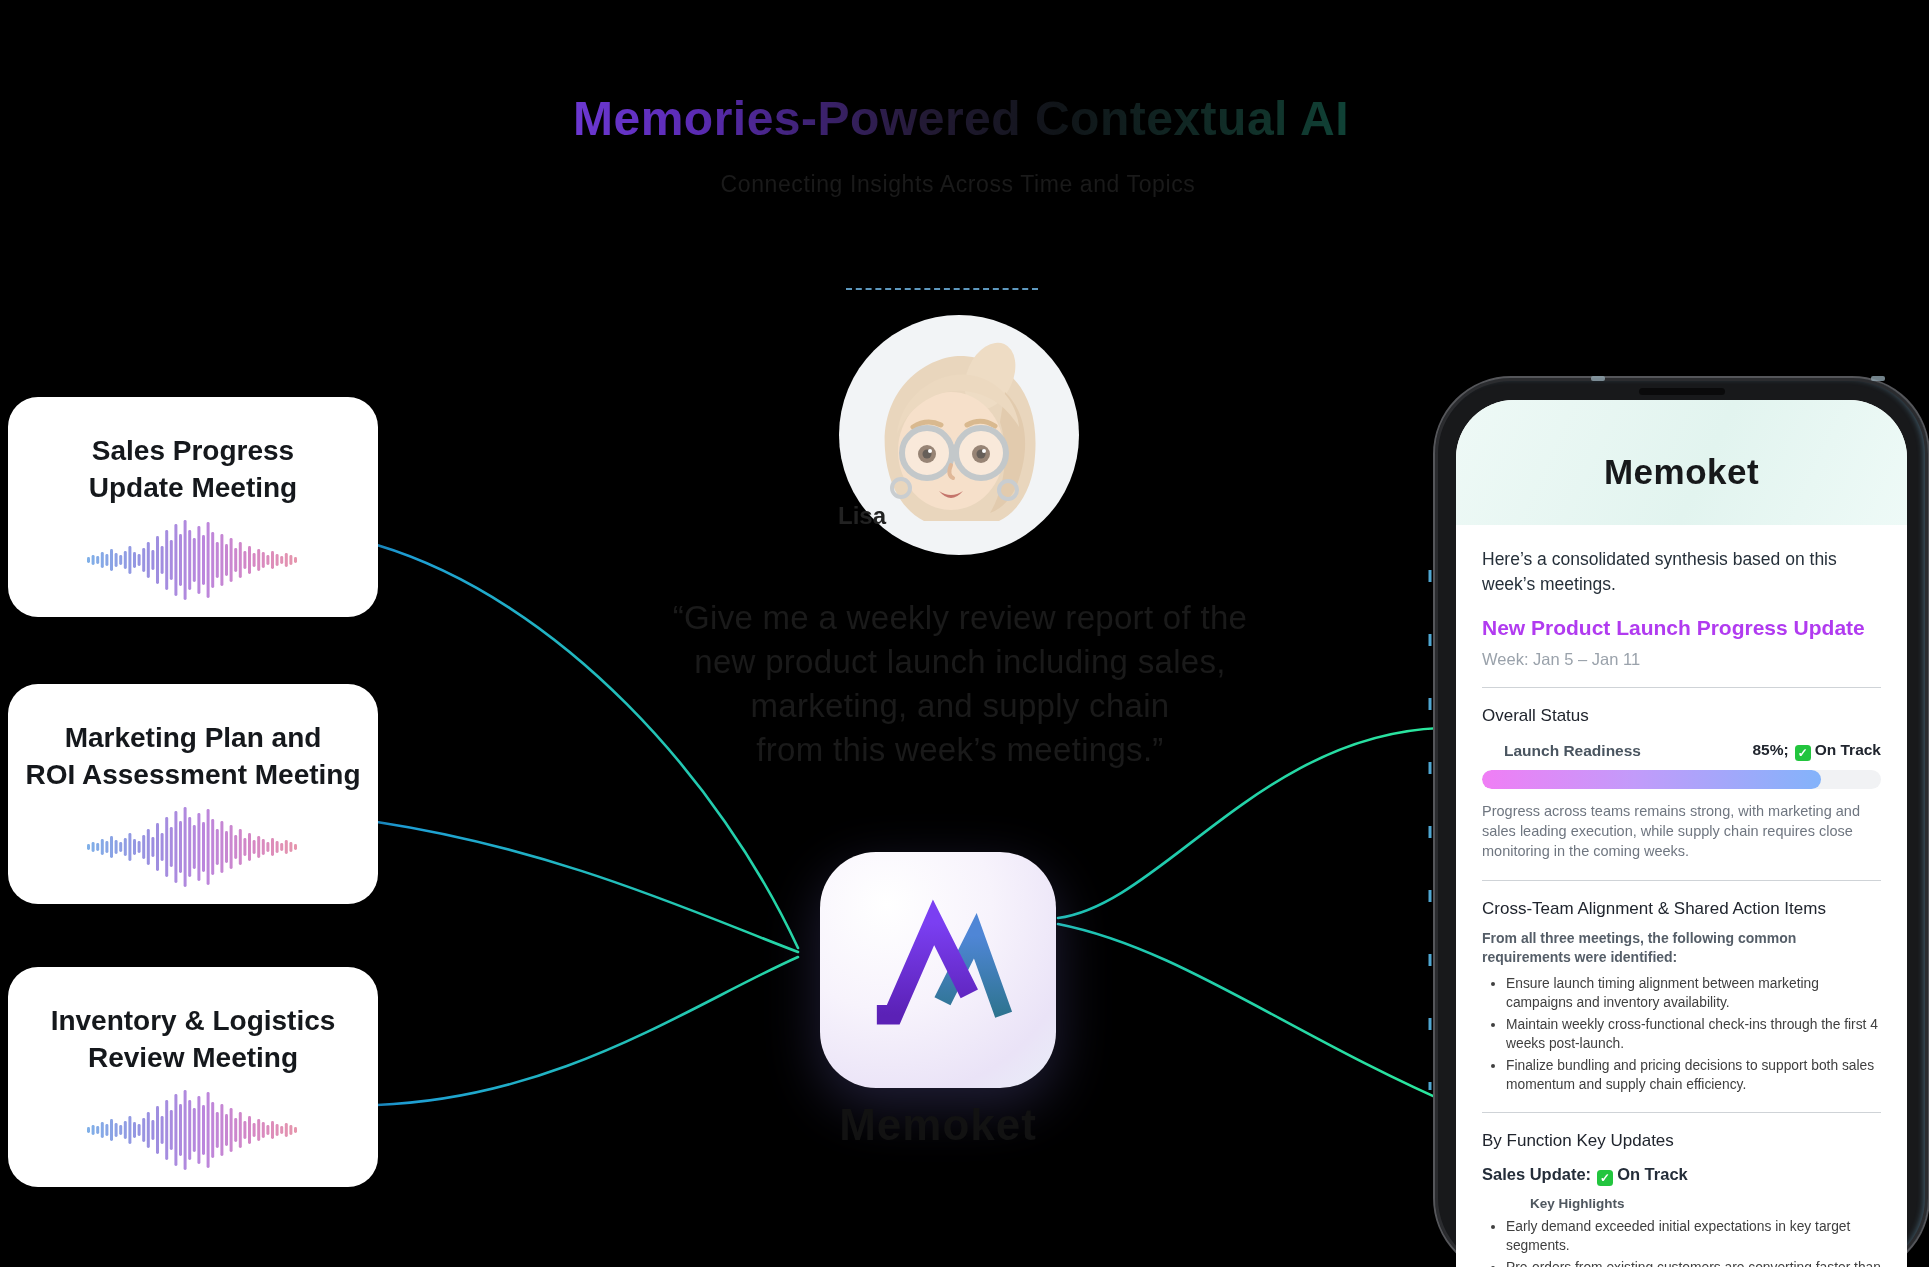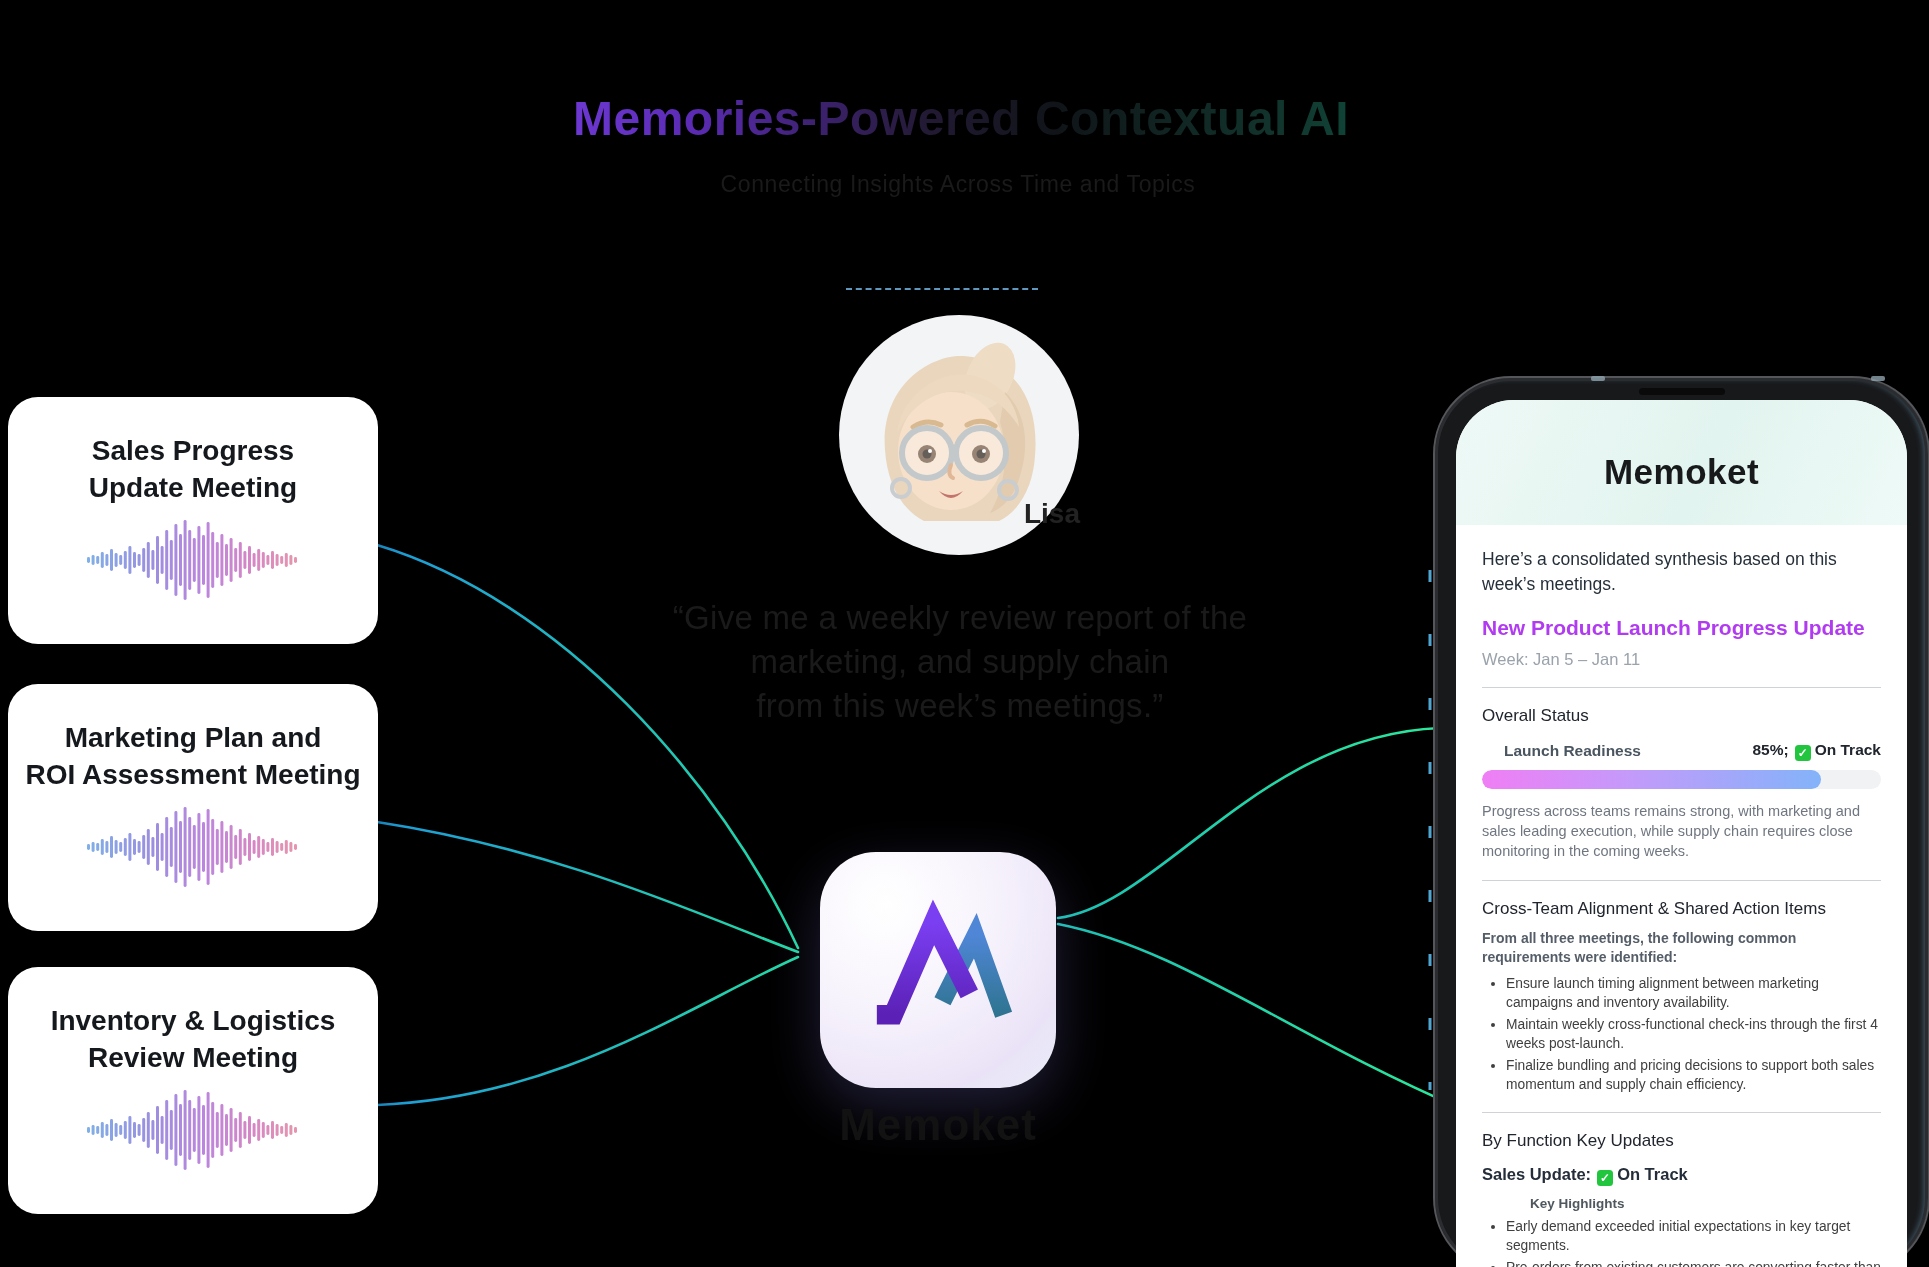--- a/index.html
+++ b/index.html
@@ -8,31 +8,31 @@
 
   
   .page-title{position:absolute;top:88px;left:0;width:1916px;text-align:center;
     font-size:48px;font-weight:700;letter-spacing:.5px;margin:3px;
     background:linear-gradient(90deg,#9a63ff 0%,#8148f6 22%,#5b2bb4 36%,#231a35 48%,#101418 55%,#11332b 66%,#0d6e58 82%,#17a88a 92%,#2ad1ae 100%);
     -webkit-background-clip:text;background-clip:text;color:transparent;}
   .page-subtitle{position:absolute;top:171px;left:0;width:1916px;text-align:center;
     font-size:23px;font-weight:500;color:#1a1a1a;letter-spacing:.6px;}
 
   
-  .meeting-card{position:absolute;left:8px;width:370px;height:247px;background:#ffffff;
+  .meeting-card{position:absolute;left:8px;width:370px;height:220px;background:#ffffff;
     border-radius:30px;box-shadow:0 10px 30px rgba(0,0,0,.35);text-align:center;}
   .meeting-card .card-title{margin-top:36px;font-size:28px;font-weight:700;color:#15181c;line-height:1.32;}
   .waveform{display:block;margin:8px auto 0;}
 
   
   .dashed-guide{position:absolute;top:288px;left:846px;width:192px;border-top:2px dashed #6fb3e0;opacity:.85;}
   .avatar-wrap{position:absolute;left:838px;top:314px;width:242px;height:242px;}
   .avatar-wrap svg{display:block;}
-  .avatar-name{position:absolute;left:0;bottom:26px;width:100%;text-align:right;
-    font-size:28px;font-weight:600;color:#222;}
+  .avatar-name{position:absolute;left:0;bottom:26px;width:100%;text-align:left;
+    font-size:24px;font-weight:600;color:#222;}
 
   
   .quote{position:absolute;left:560px;top:596px;width:800px;text-align:center;
     font-size:33px;font-weight:500;color:#1a1a1a;line-height:44px;letter-spacing:.3px;}
 
   
   .app-icon{position:absolute;left:820px;top:852px;width:236px;height:236px;border-radius:56px;
     background:radial-gradient(circle at 28% 22%,#ffffff 0%,#f7f3fc 42%,#eae3f7 78%,#e9eef8 100%);
     box-shadow:0 18px 55px rgba(150,140,255,.22);}
   .app-icon svg{display:block;margin:30px auto 0;}
@@ -319,20 +319,21 @@
       <path d="M113,151 Q109,161 115,164" stroke="#e0b898" stroke-width="4" fill="none" stroke-linecap="round"></path>
       <path d="M101,177 Q113,185 125,177 Q113,191 101,177 Z" fill="#c4756b"></path>
       <circle cx="63" cy="174" r="9" fill="none" stroke="#c9cdd0" stroke-width="4"></circle>
       <circle cx="170" cy="176" r="9" fill="none" stroke="#c9cdd0" stroke-width="4"></circle>
     </svg>
     <div class="avatar-name">Lisa</div>
   </div>
 
   <div class="quote">
     <div>“Give me a weekly review report of the</div>
+    <div>new product launch including sales,</div>
     <div>marketing, and supply chain</div>
     <div>from this week’s meetings.”</div>
   </div>
 
   <div class="app-icon">
     <svg width="176" height="176" viewBox="0 0 236 236">
       <defs>
         <linearGradient id="pg" x1="0" y1="0" x2="0" y2="1">
           <stop offset="0" stop-color="#7b3ff2"></stop>
             <stop offset="1" stop-color="#5b21b6"></stop>

